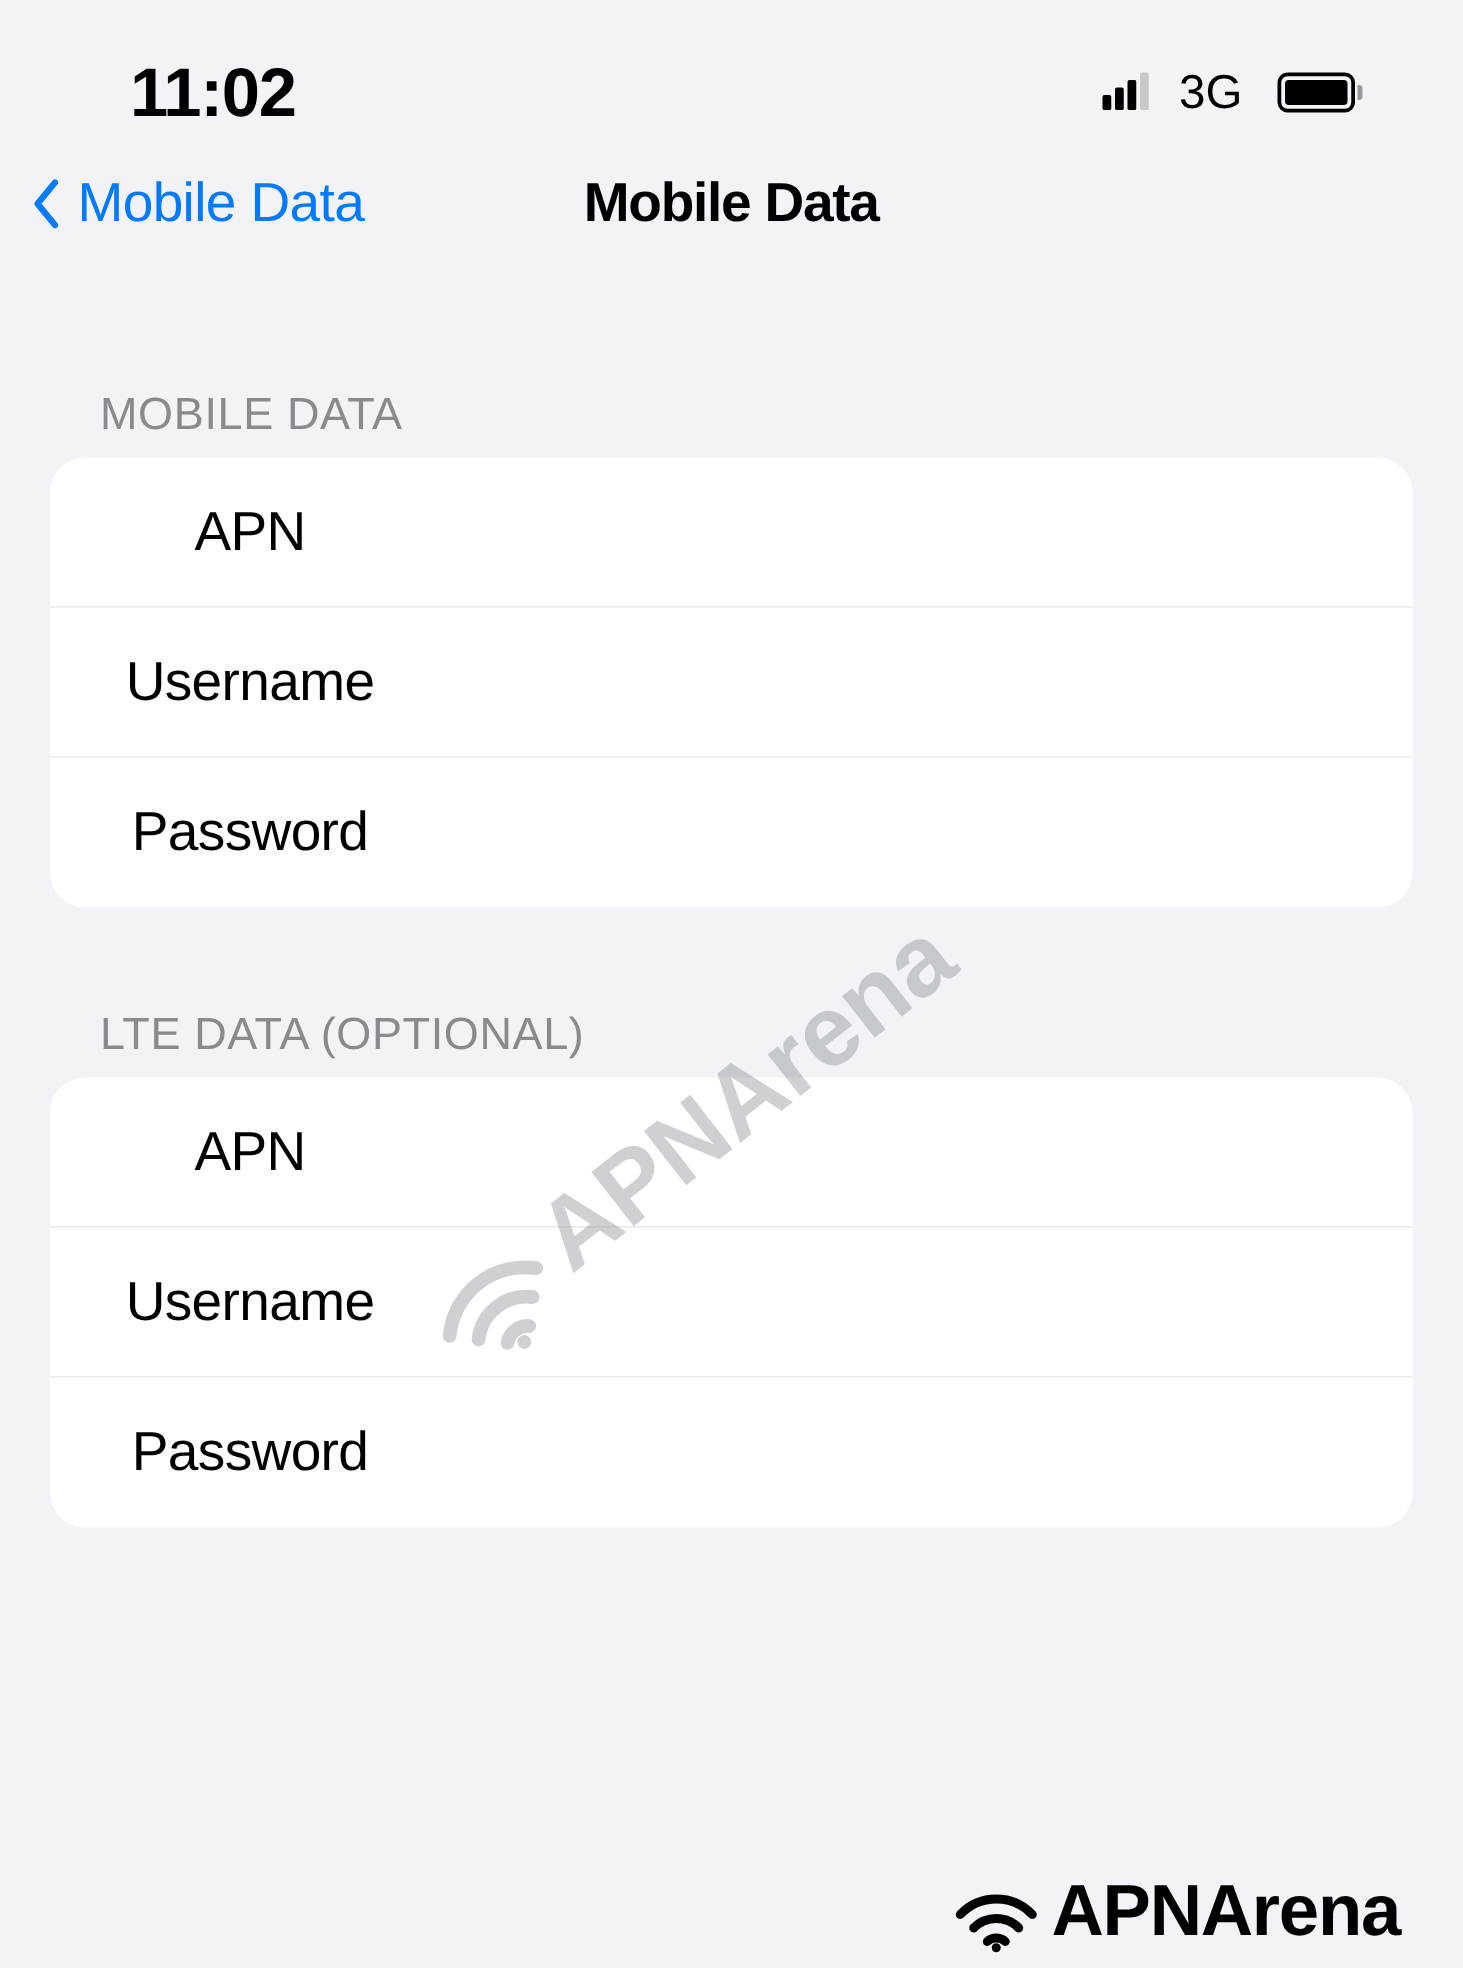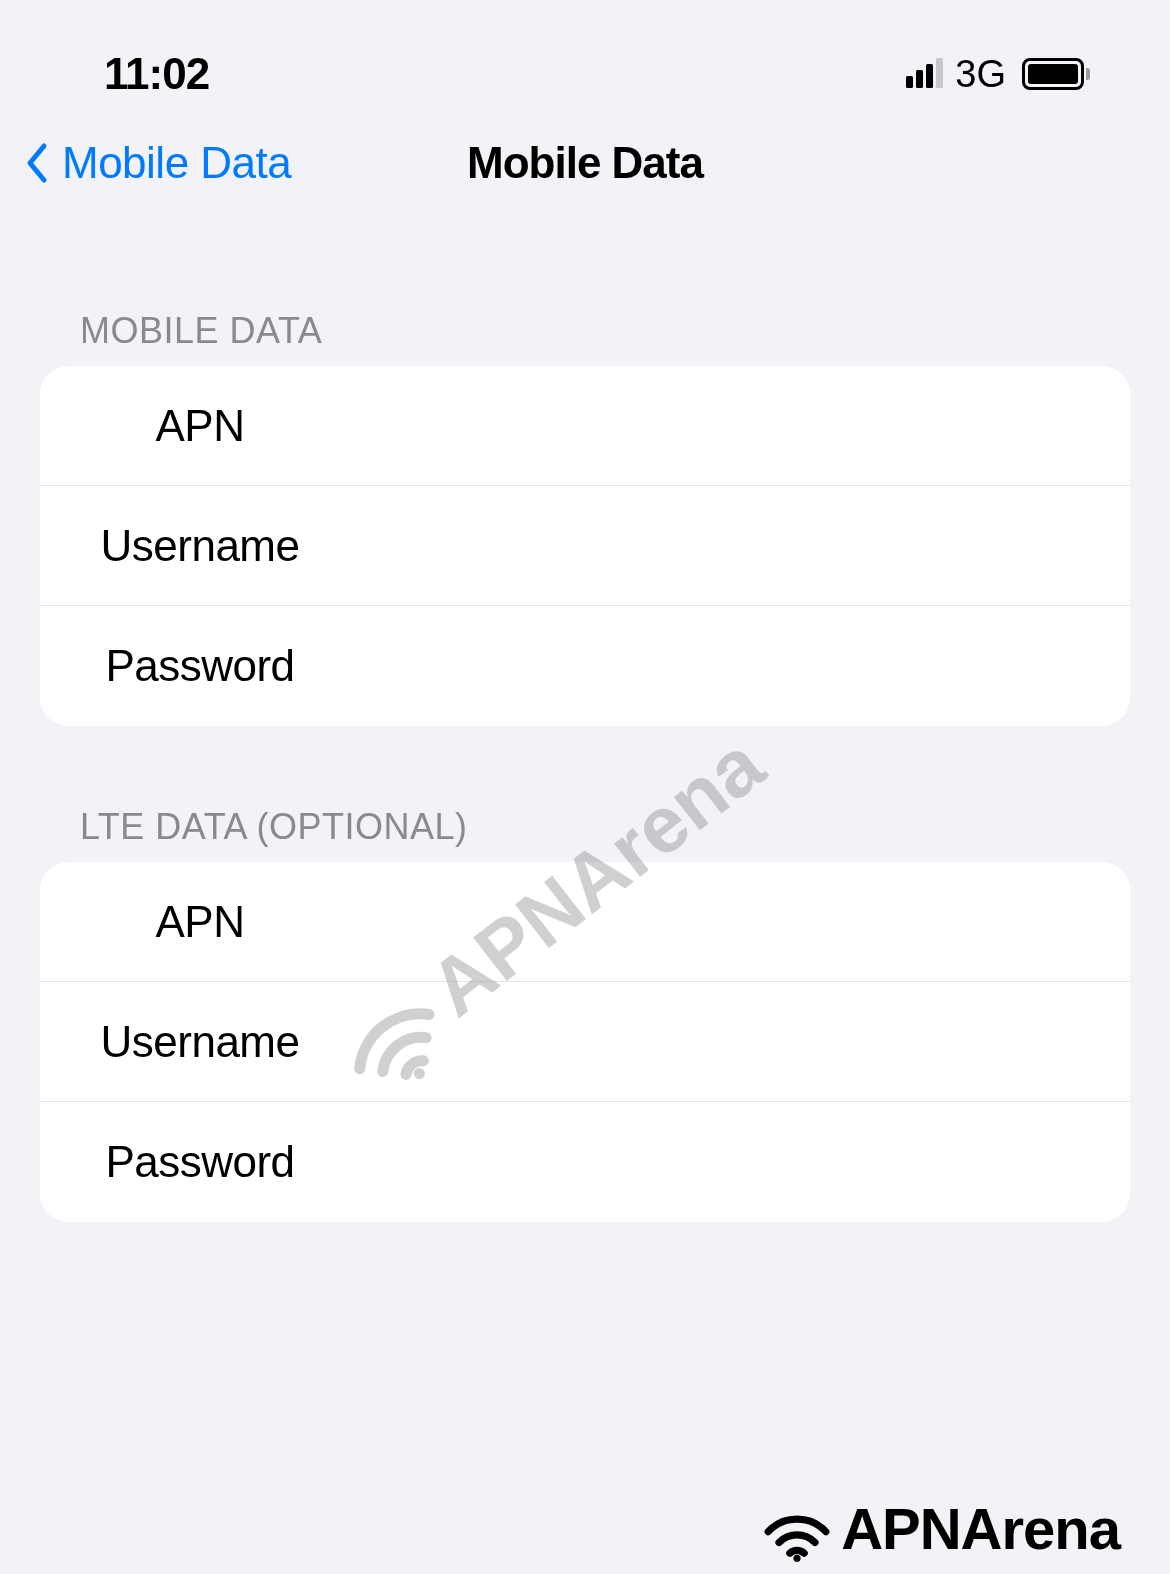--- a/index.html
+++ b/index.html
@@ -16,29 +16,29 @@
       overflow: hidden;
     }
     .status-bar {
       display: flex;
       justify-content: space-between;
       align-items: center;
       padding: 38px 80px 0 104px;
       height: 110px;
     }
     .status-time {
-      font-size: 44px;
+      font-size: 55px;
       font-weight: 600;
       color: #000;
       letter-spacing: -1px;
     }
     .status-right {
       display: flex;
       align-items: center;
-      gap: 8px;
+      gap: 20px;
       text-align: center;
     }
     .signal-icon {
       display: flex;
       align-items: flex-end;
       gap: 3px;
       height: 28px;
     }
     .signal-bar {
       width: 7px;

